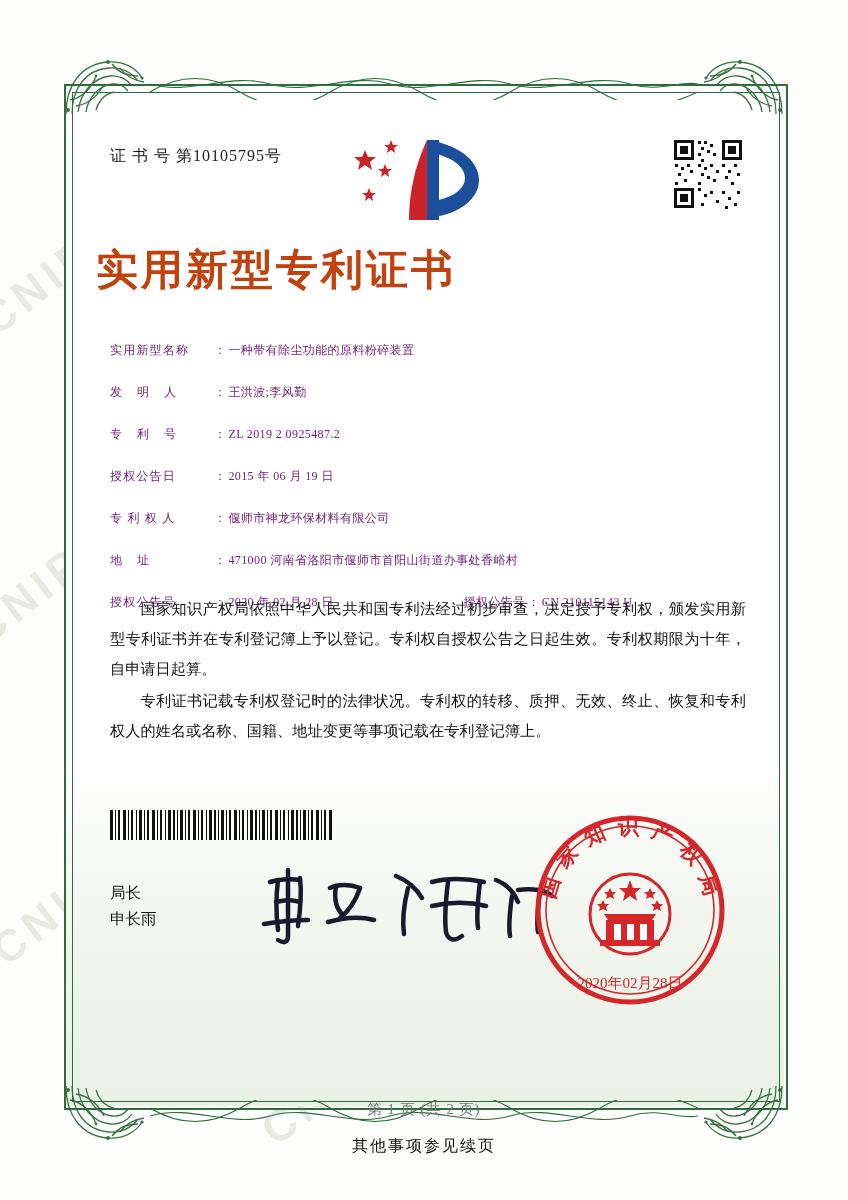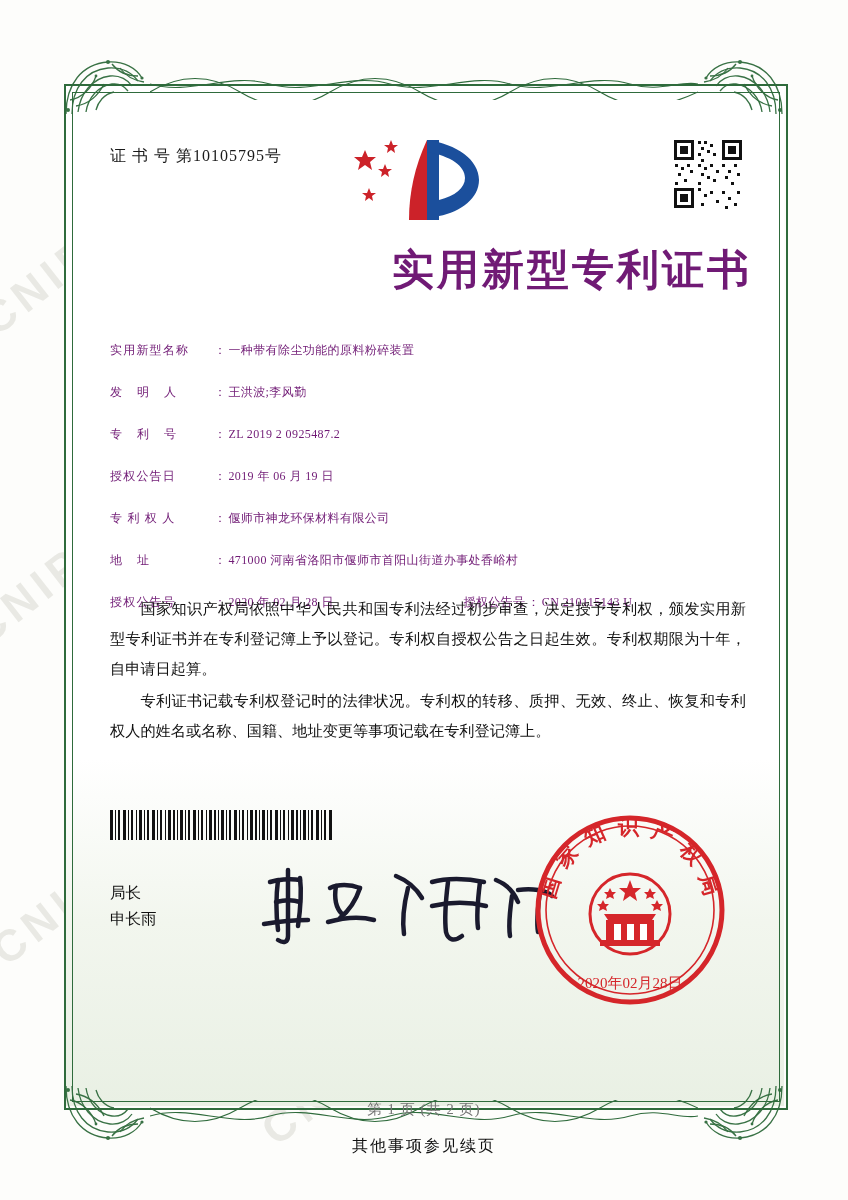--- a/index.html
+++ b/index.html
@@ -111,26 +111,26 @@
     transform: translateX(-50%);
     width: 170px;
     height: 92px;
   }
 
   .title {
     position: absolute;
     top: 132px;
     left: 0;
     width: 656px;
-    text-align: right;
+    text-align: left;
     font-family: "Liberation Serif", serif;
     font-size: 42px;
     font-weight: bold;
     letter-spacing: 3px;
-    color: #701a75;
+    color: #c2410c;
   }
 
   .fields {
     position: absolute;
     top: 232px;
     left: 14px;
     width: 640px;
   }
   .field {
     display: flex;
@@ -455,21 +455,21 @@
         <span class="f-value">王洪波;李风勤</span>
       </div>
       <div class="field">
         <span class="f-label">专 利 号</span>
         <span class="f-colon">：</span>
         <span class="f-value">ZL 2019 2 0925487.2</span>
       </div>
       <div class="field">
         <span class="f-label tight">授权公告日</span>
         <span class="f-colon">：</span>
-        <span class="f-value">2019 年 06 月 19 日</span>
+        <span class="f-value">2015 年 06 月 19 日</span>
       </div>
       <div class="field">
         <span class="f-label tight">专 利 权 人</span>
         <span class="f-colon">：</span>
         <span class="f-value">偃师市神龙环保材料有限公司</span>
       </div>
       <div class="field">
         <span class="f-label">地 址</span>
         <span class="f-colon">：</span>
         <span class="f-value">471000 河南省洛阳市偃师市首阳山街道办事处香峪村</span>

